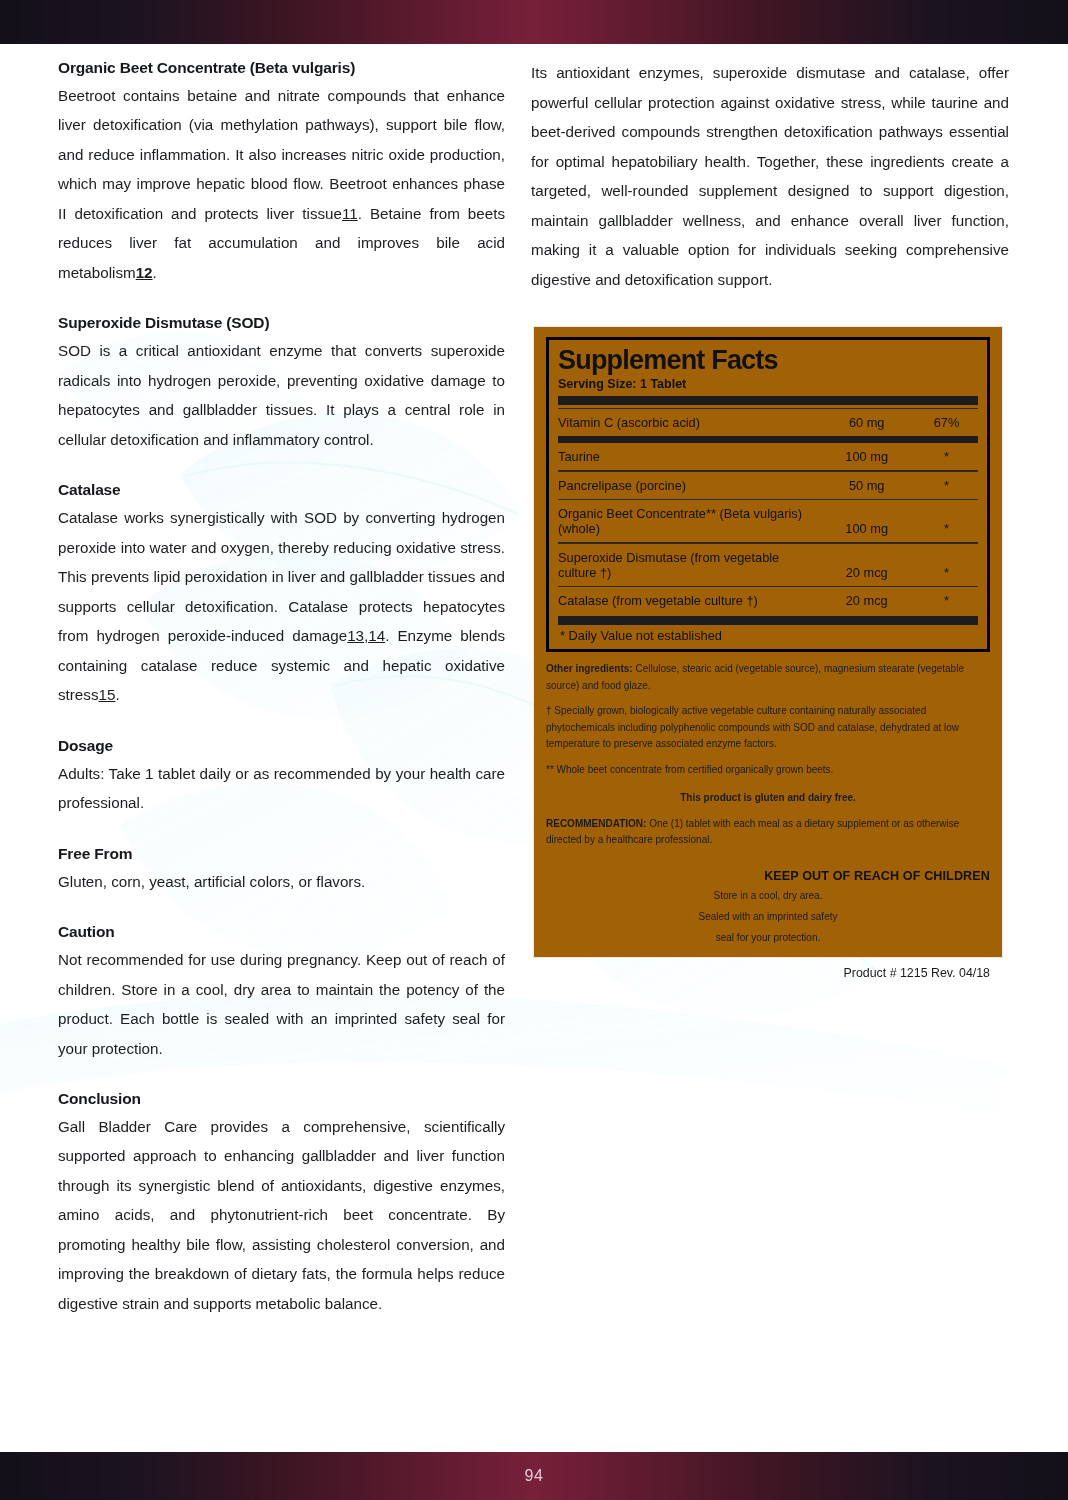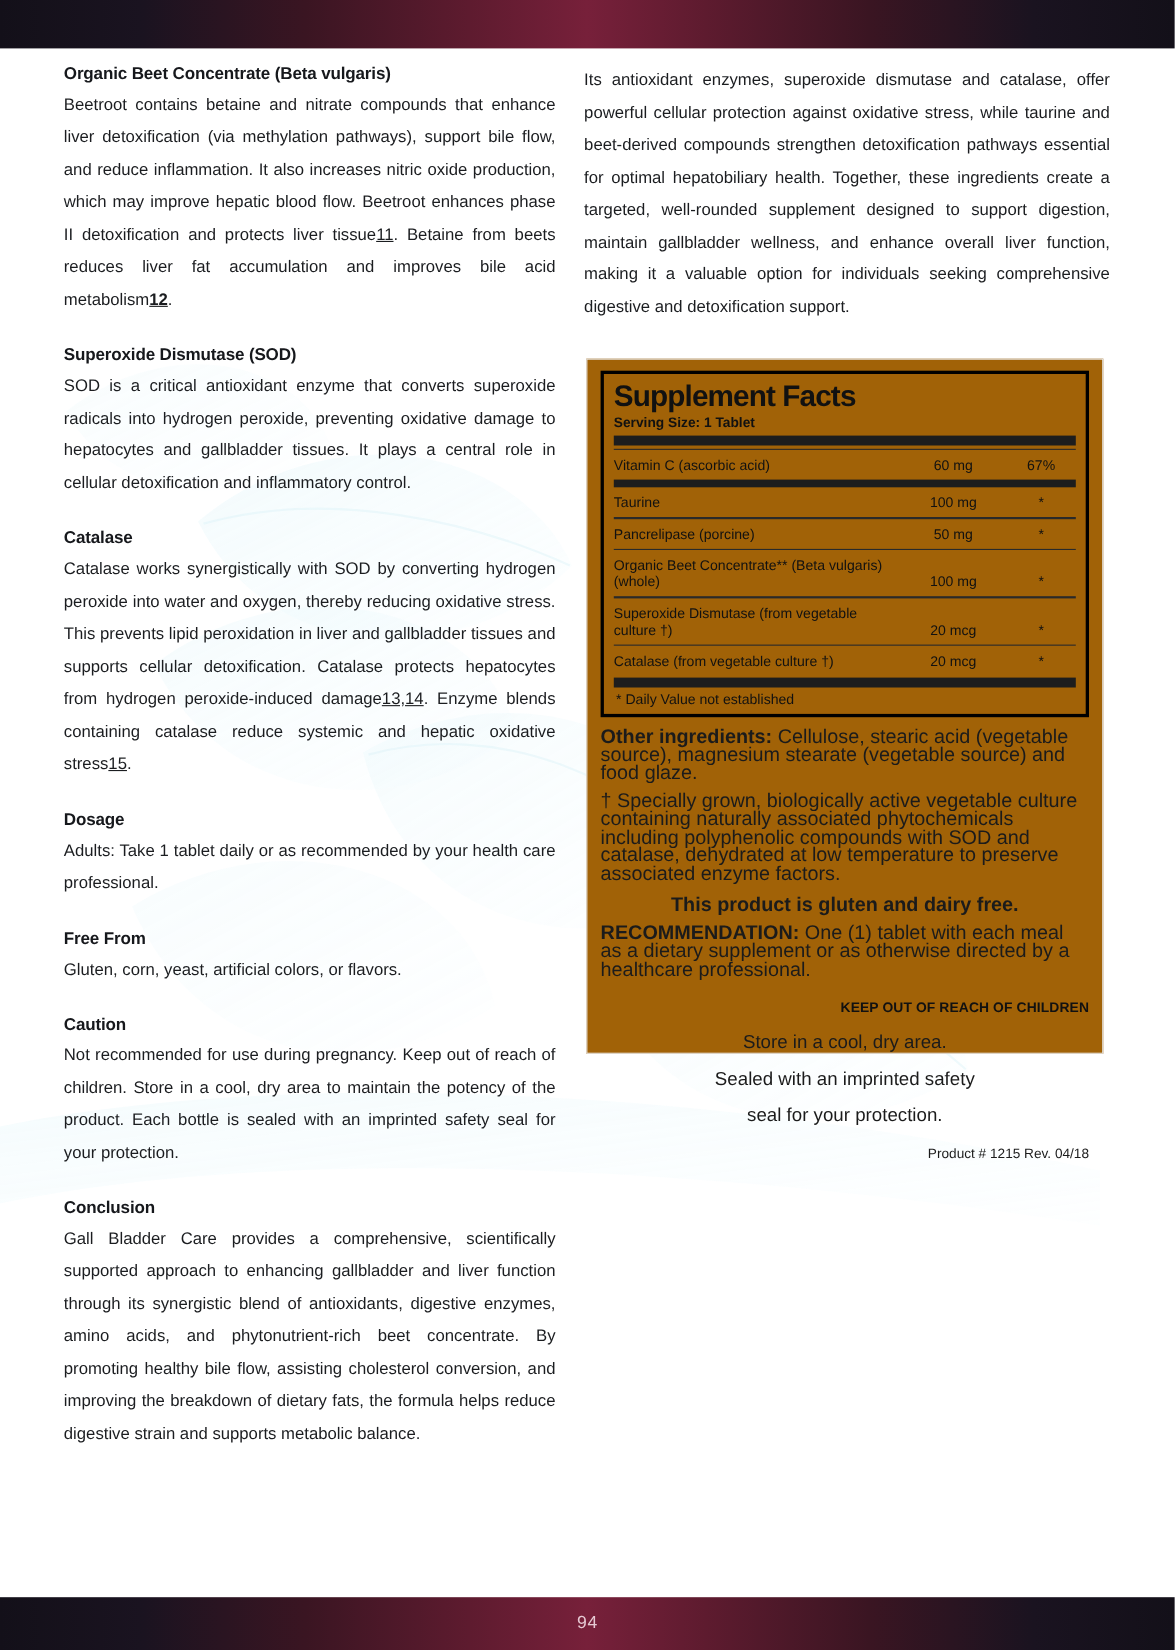--- a/index.html
+++ b/index.html
@@ -95,30 +95,30 @@
   tr.div-thin td{padding:0;}
   tr.div-thin td div{height:1.5px;background:#2a2a2a;}
   tr.div-thick td{padding:0;}
   tr.div-thick td div{height:7px;background:#1d1d1d;}
   #footnote-star{
     font-size:12.8px;font-weight:normal;color:#111;
     padding:3px 0 1px 2px;
   }
 
   .note{
-    font-size:18px;line-height:16.5px;color:#1b1b1b;
+    font-size:10px;line-height:16.5px;color:#1b1b1b;
     margin:9px 0 0 0;
   }
   .note b{font-weight:bold;}
   .note.center{text-align:center;font-weight:bold;margin-top:12px;}
   #keep-out{
     text-align:right;font-size:12.6px;font-weight:bold;color:#111;
     margin:20px 0 0 0;letter-spacing:.1px;
   }
-  .centerline{text-align:center;font-size:17px;line-height:17px;color:#1b1b1b;margin:16px;}
+  .centerline{text-align:center;font-size:10px;line-height:17px;color:#1b1b1b;margin:4px;}
   #product-code{text-align:right;font-size:12.4px;color:#1b1b1b;margin:20px 0 0 0;}
 </style>
 </head>
 <body>
 
 <div class="bar" id="top-bar"></div>
 
 <svg id="watermark" viewBox="0 0 1068 1408" preserveAspectRatio="none" aria-hidden="true">
   <defs>
     <linearGradient id="wg" x1="0" y1="0" x2="1" y2="1">
@@ -269,20 +269,21 @@
     </table>
 
     <div class="rule-thick"></div>
     <div id="footnote-star">* Daily Value not established</div>
   </div>
 
   <p class="note"><b>Other ingredients:</b><span> Cellulose, stearic acid (vegetable source), magnesium stearate (vegetable source) and food glaze.</span></p>
 
   <p class="note">† Specially grown, biologically active vegetable culture containing naturally associated phytochemicals including polyphenolic compounds with SOD and catalase, dehydrated at low temperature to preserve associated enzyme factors.</p>
 
+  <p class="note">** Whole beet concentrate from certified organically grown beets.</p>
 
   <p class="note center">This product is gluten and dairy free.</p>
 
   <p class="note"><b>RECOMMENDATION:</b><span> One (1) tablet with each meal as a dietary supplement or as otherwise directed by a healthcare professional.</span></p>
 
   <p id="keep-out">KEEP OUT OF REACH OF CHILDREN</p>
   <p class="centerline">Store in a cool, dry area.</p>
   <p class="centerline">Sealed with an imprinted safety</p>
   <p class="centerline">seal for your protection.</p>
 

